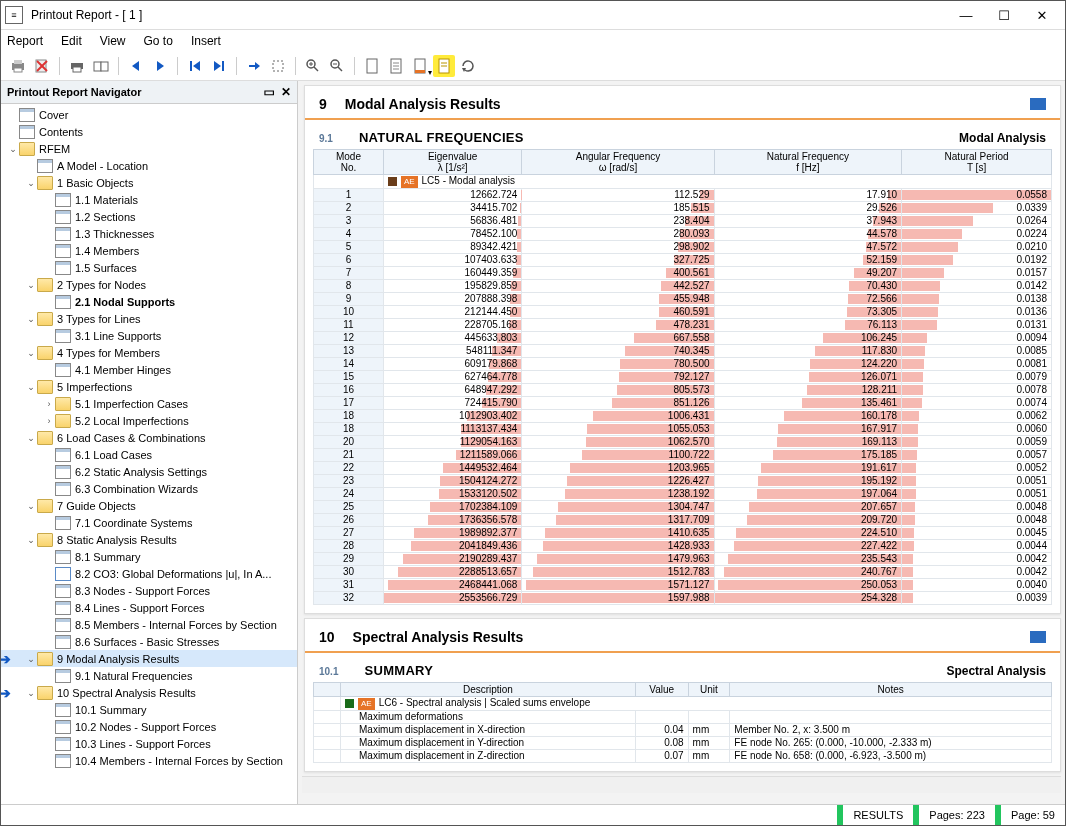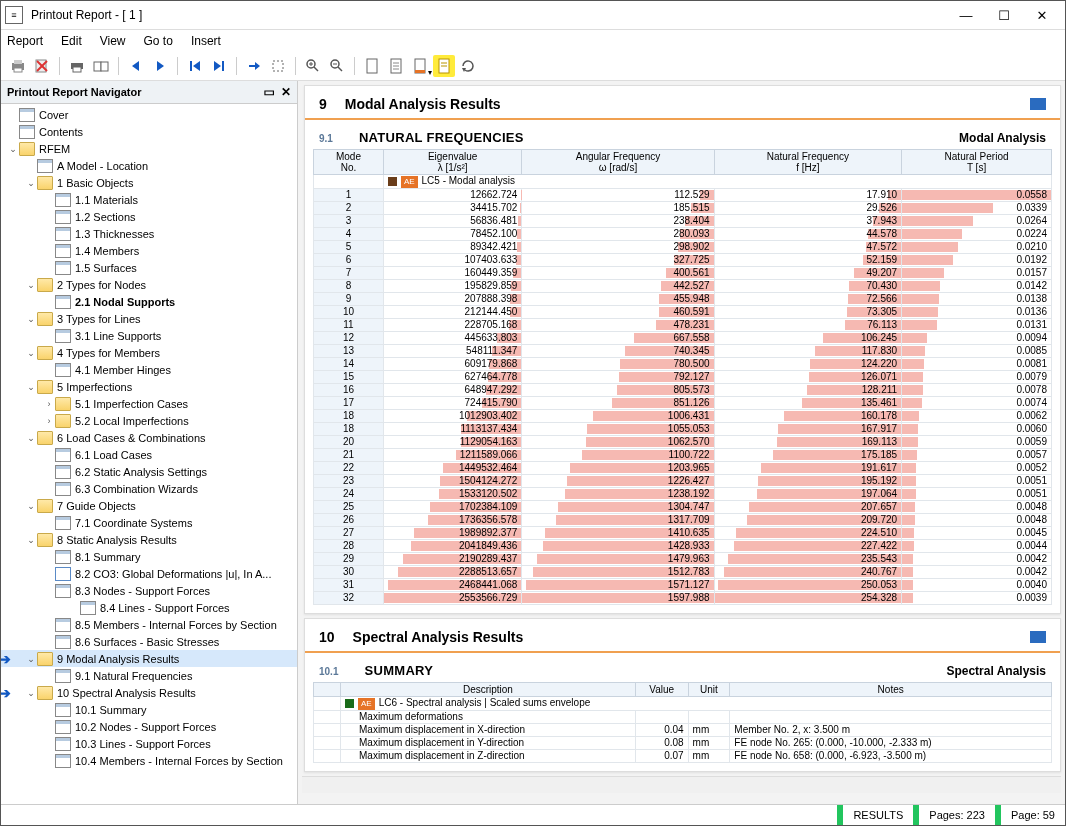--- a/index.html
+++ b/index.html
@@ -341,21 +341,21 @@
           <div class="trow" style="padding-left: 42px;">
             <span class="chev"></span>
             <span class="ficn img"></span>
             <span>8.2 CO3: Global Deformations |u|, In A...</span>
           </div>
           <div class="trow" style="padding-left: 42px;">
             <span class="chev"></span>
             <span class="ficn grid"></span>
             <span>8.3 Nodes - Support Forces</span>
           </div>
-          <div class="trow" style="padding-left: 42px; margin-left: 25px;">
+          <div class="trow" style="padding-left: 42px;">
             <span class="chev"></span>
             <span class="ficn grid"></span>
             <span>8.4 Lines - Support Forces</span>
           </div>
           <div class="trow" style="padding-left: 42px;">
             <span class="chev"></span>
             <span class="ficn grid"></span>
             <span>8.5 Members - Internal Forces by Section</span>
           </div>
           <div class="trow" style="padding-left: 42px;">

